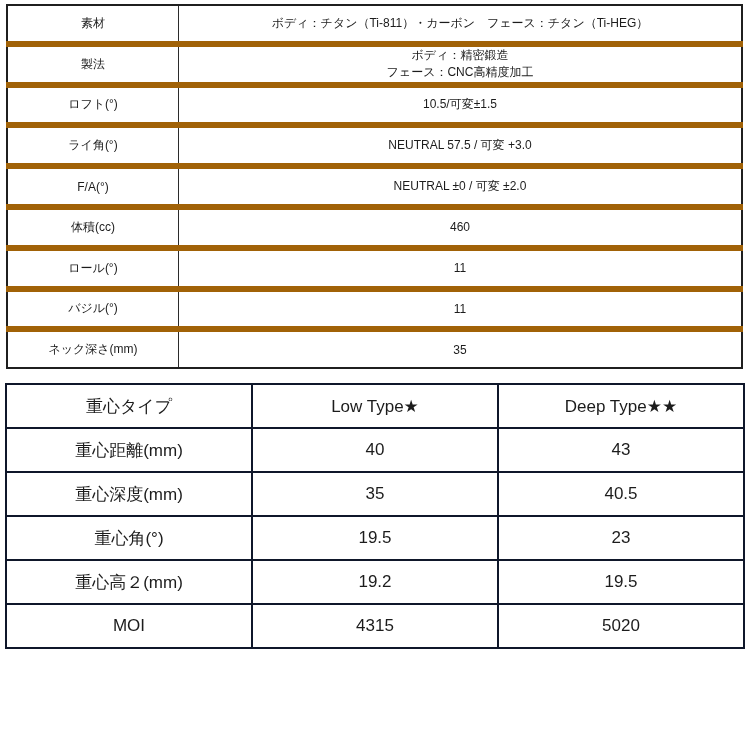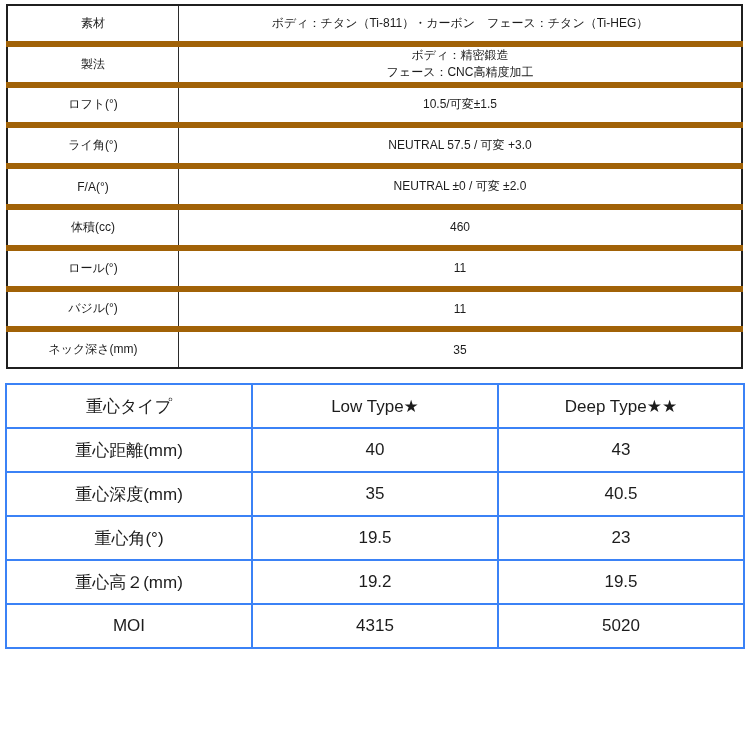--- a/index.html
+++ b/index.html
@@ -52,21 +52,21 @@
 
   
   table.cg {
     border-collapse: collapse;
     table-layout: fixed;
     width: 740px;
     margin: 14px 0 0 5px;
     border: 2px solid #1f1f1f;
   }
   table.cg th, table.cg td {
-    border: 2px solid #3b82f6;
+    border: 2px solid #0f172a;
     height: 42px;
     font-size: 17px;
     font-weight: normal;
     text-align: center;
     vertical-align: middle;
     padding: 0;
     white-space: nowrap;
   }
 </style>
 </head>

